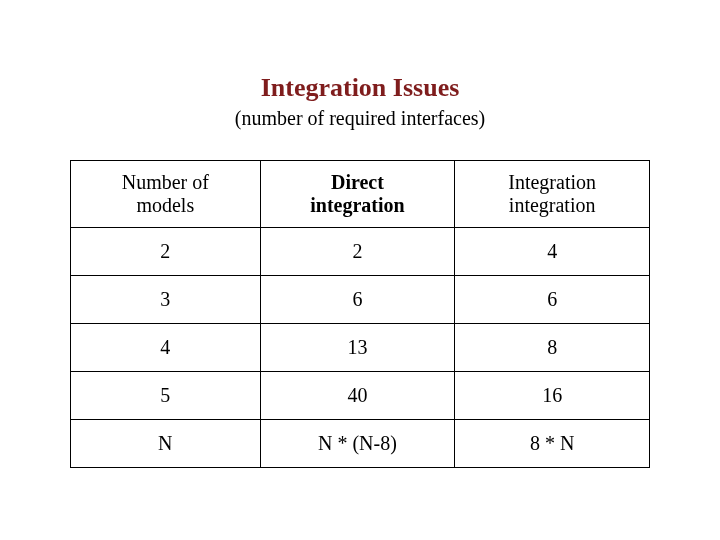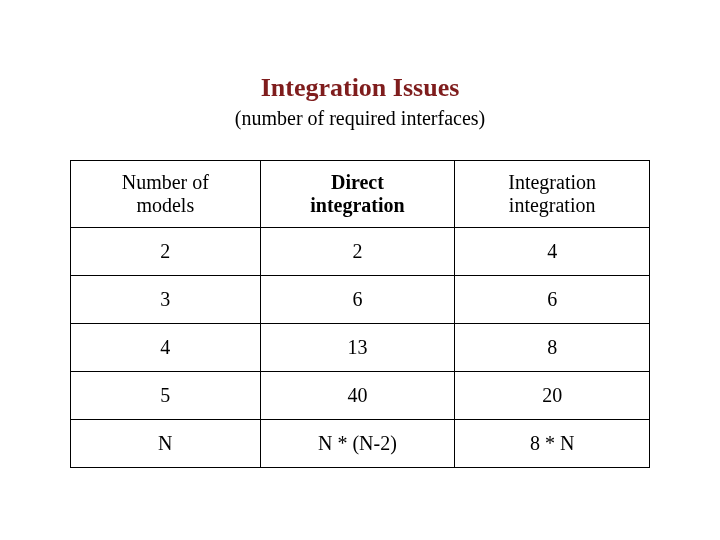--- a/index.html
+++ b/index.html
@@ -115,23 +115,23 @@
           <td>6</td>
         </tr>
         <tr>
           <td>4</td>
           <td>13</td>
           <td>8</td>
         </tr>
         <tr>
           <td>5</td>
           <td>40</td>
-          <td>20</td>
+          <td>16</td>
         </tr>
         <tr>
           <td>N</td>
-          <td>N * (N-2)</td>
+          <td>N * (N-8)</td>
           <td>8 * N</td>
         </tr>
       </tbody>
   </table>
 
 </div>
 
 </body></html>

